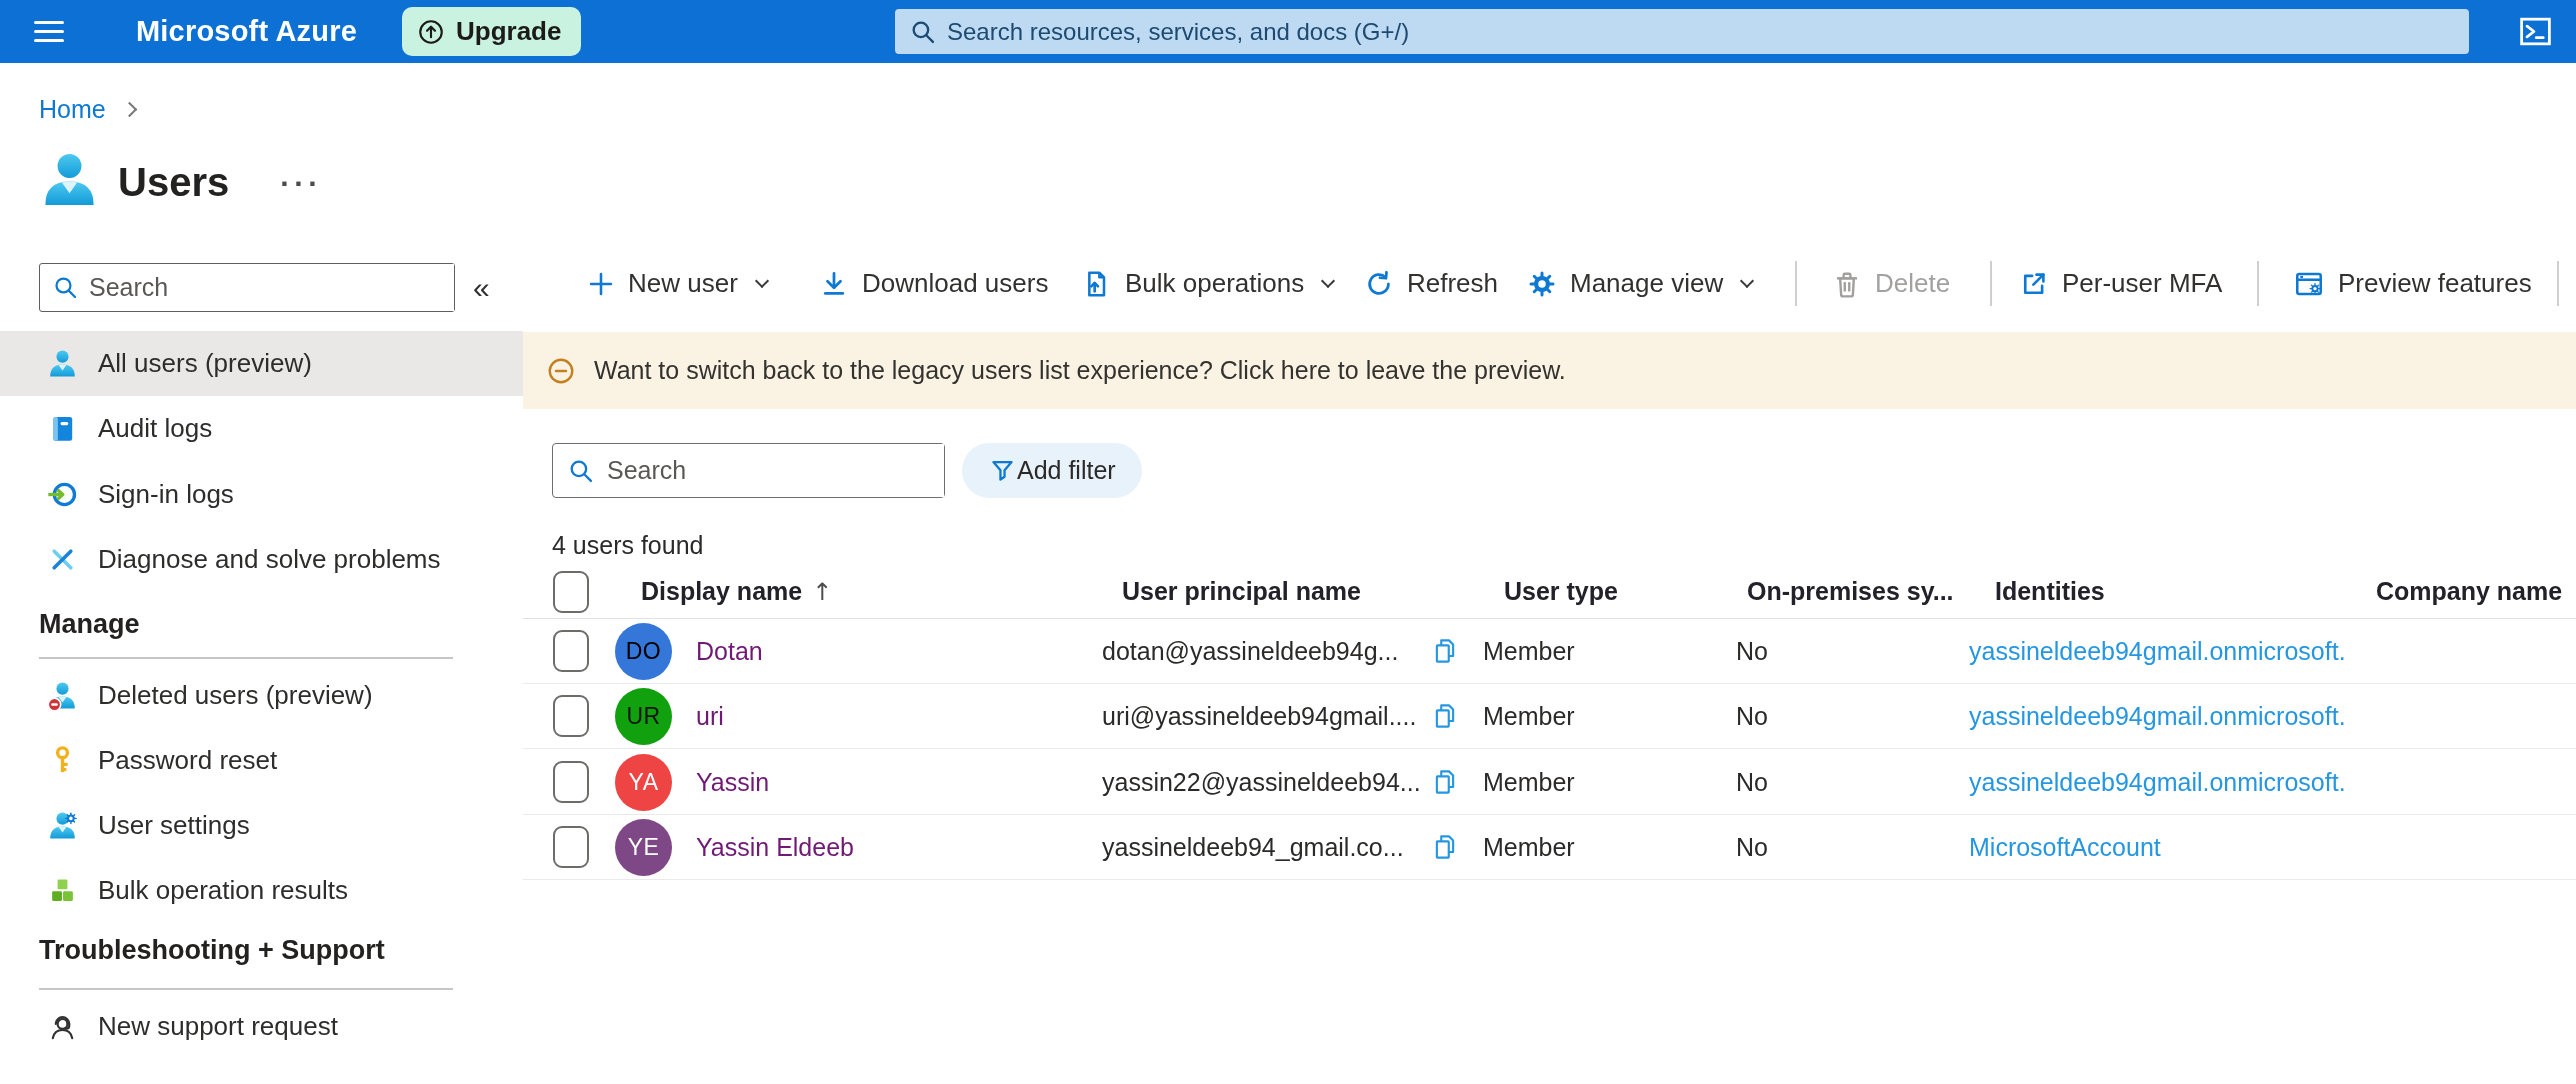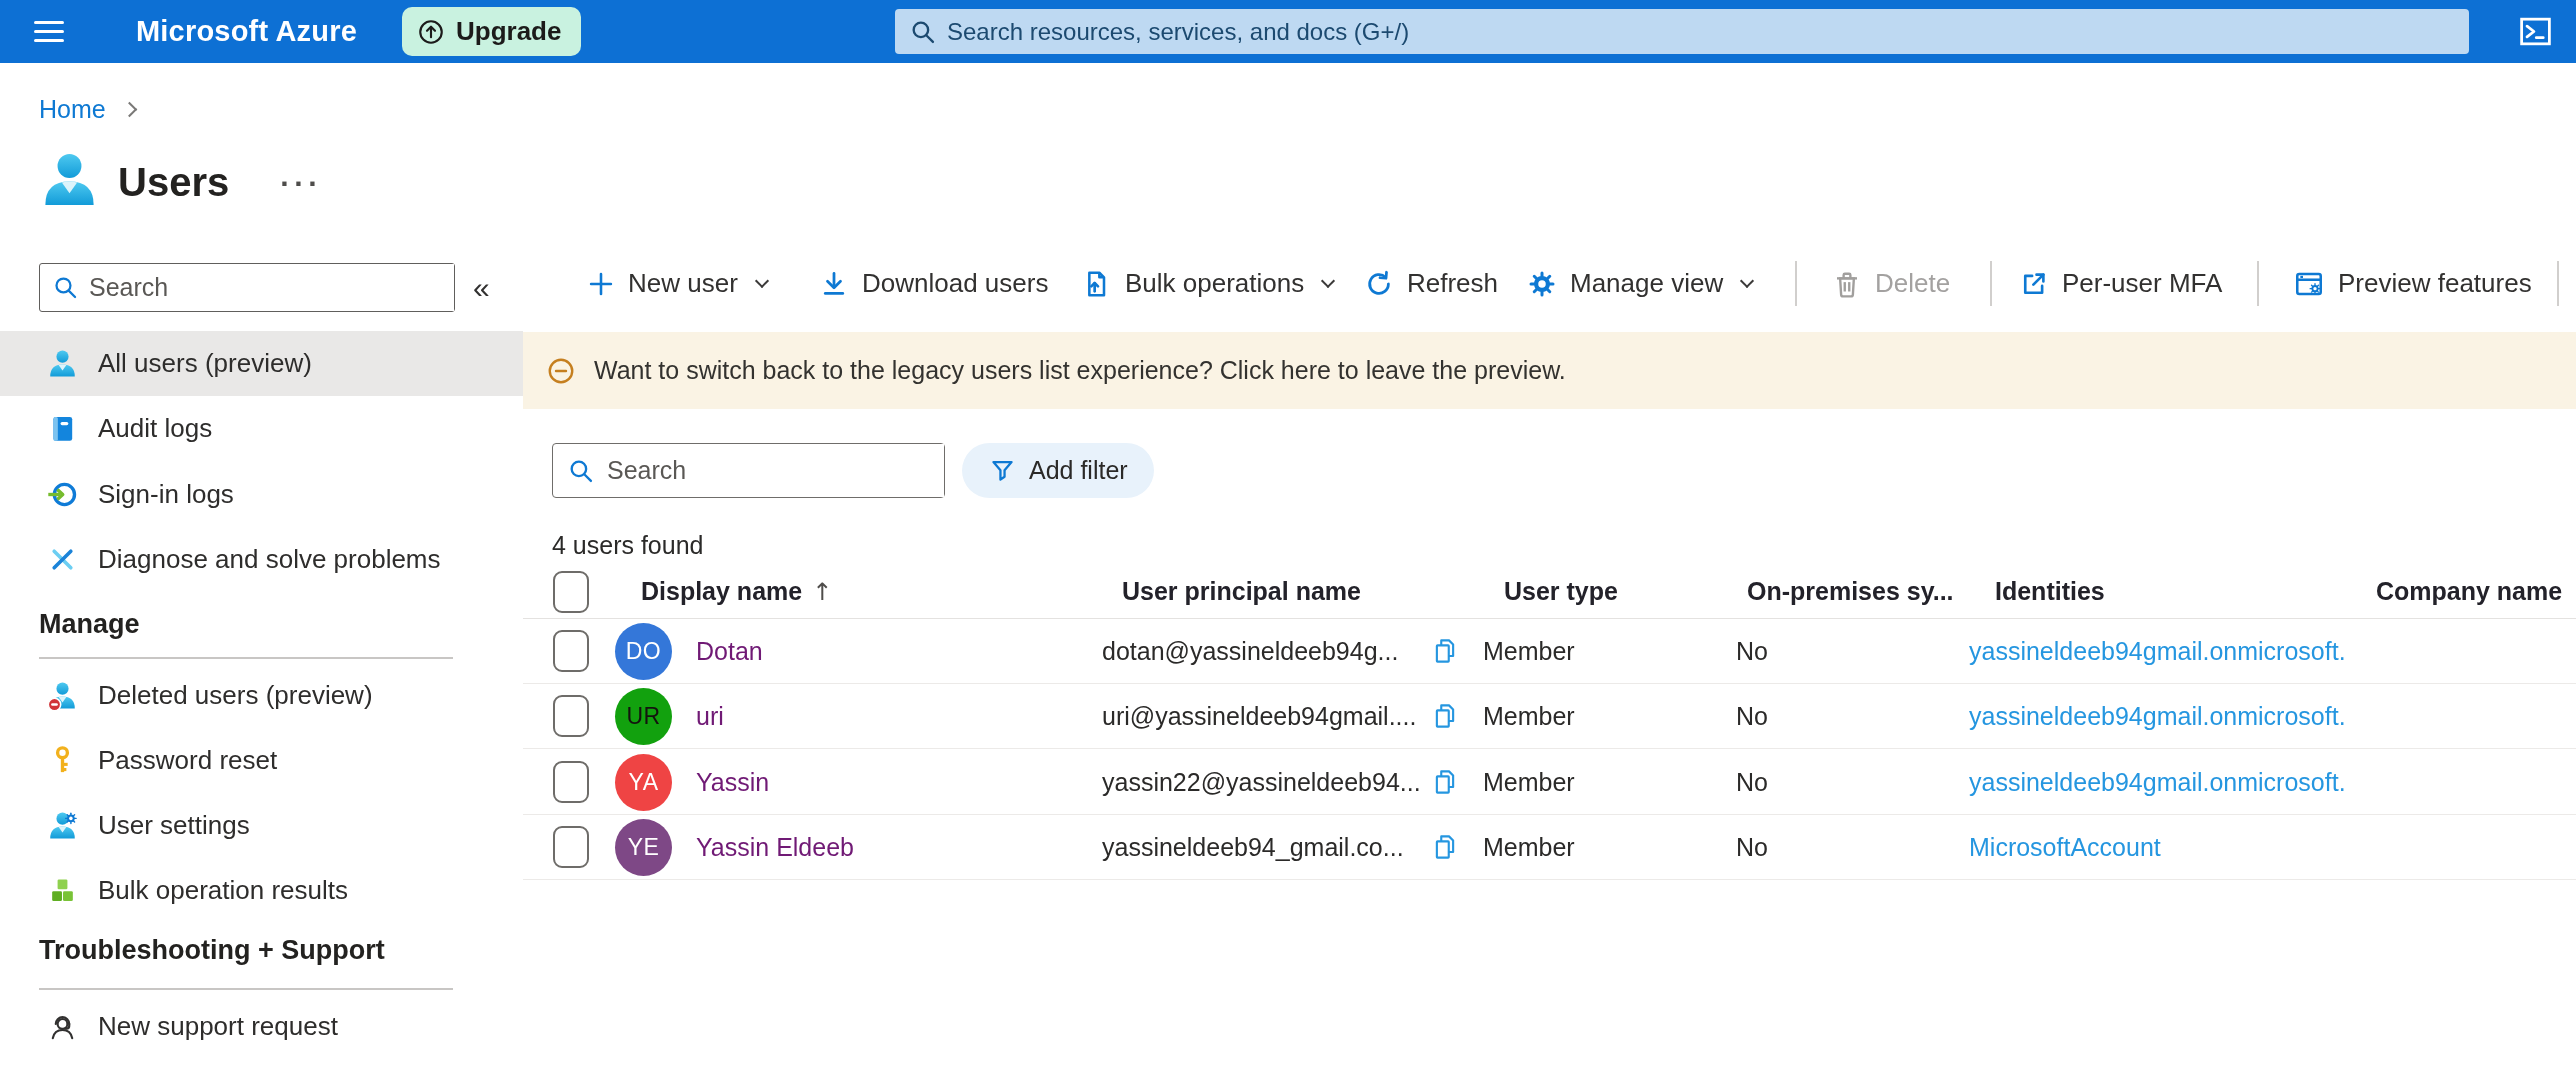--- a/index.html
+++ b/index.html
@@ -59,21 +59,21 @@
   .banner { position:absolute; left:523px; top:332px; width:2053px; height:77px; background:#faf3e4; }
   .banner .txt { position:absolute; left:71px; top:0; line-height:77px; font-size:25px; color:#33322f; }
   .banner .bic { position:absolute; left:23px; top:24px; }
 
   
   .fsearch { position:absolute; left:552px; top:443px; width:393px; height:55px; border:1.5px solid #6f6d6a; border-radius:4px;
     background:#fff; display:flex; align-items:center; padding-left:14px; gap:12px; color:#0e79d3; }
   .fsearch input { flex:1; height:100%; border:none; outline:none; font-size:25px; color:#323130; font-family:"Liberation Sans",sans-serif; }
   .fsearch input::placeholder { color:#5a5855; opacity:1; }
   .pill { position:absolute; left:962px; top:443px; height:55px; padding:0 26px; border-radius:28px; background:#e8f2fb;
-    display:flex; align-items:center; gap:12px; cursor:pointer; }
+    display:flex; align-items:center; gap:0; cursor:pointer; }
   .pill span { font-size:25px; color:#2b2a28; }
   .count { position:absolute; left:552px; top:531px; font-size:25px; color:#2b2a29; }
 
   
   .thead { position:absolute; left:523px; top:567px; width:2053px; height:52px; border-bottom:1.5px solid #e4e2e0;text-align:right; }
   .th { position:absolute; top:10px; font-size:25px; font-weight:700; color:#23222a; white-space:nowrap; }
   .uarrow { font-family:"DejaVu Sans", sans-serif; font-weight:400; color:#4f4d4b; margin-left:10px; font-size:24px; }
   .cbx { width:36px; height:42px; border:2.5px solid #6e6c69; border-radius:9px; background:#fff; cursor:pointer; }
   .trow { position:absolute; left:523px; width:2053px; height:65px; border-bottom:1px solid #eceae8; background:#fff; }
   .trow .cbx { position:absolute; left:30px; top:11px; }
@@ -427,21 +427,21 @@
     </span>
     <span class="th" style="left:599px">User principal name</span>
     <span class="th" style="left:981px">User type</span>
     <span class="th" style="left:1224px">On-premises sy...</span>
     <span class="th" style="left:1472px">Identities</span>
     <span class="th" style="left:1853px">Company name</span>
   </div>
 
   <div class="trow" style="top:619px">
     <div class="cbx"></div>
-    <div class="avatar" style="background:#3477d9;color:#ffffff">DO</div>
+    <div class="avatar" style="background:#3477d9;color:#000000">DO</div>
     <span class="cell namelink" style="left:173px">Dotan</span>
     <span class="cell" style="left:579px">dotan@yassineldeeb94g...</span>
     <svg class="ic copyic" width="30" height="30" viewBox="0 0 30 30">
         <use href="#copy"></use>
       </svg>
     <span class="cell" style="left:960px">Member</span>
     <span class="cell" style="left:1213px">No</span>
     <span class="cell idlink" style="left:1446px">yassineldeeb94gmail.onmicrosoft.</span>
   </div>
 

